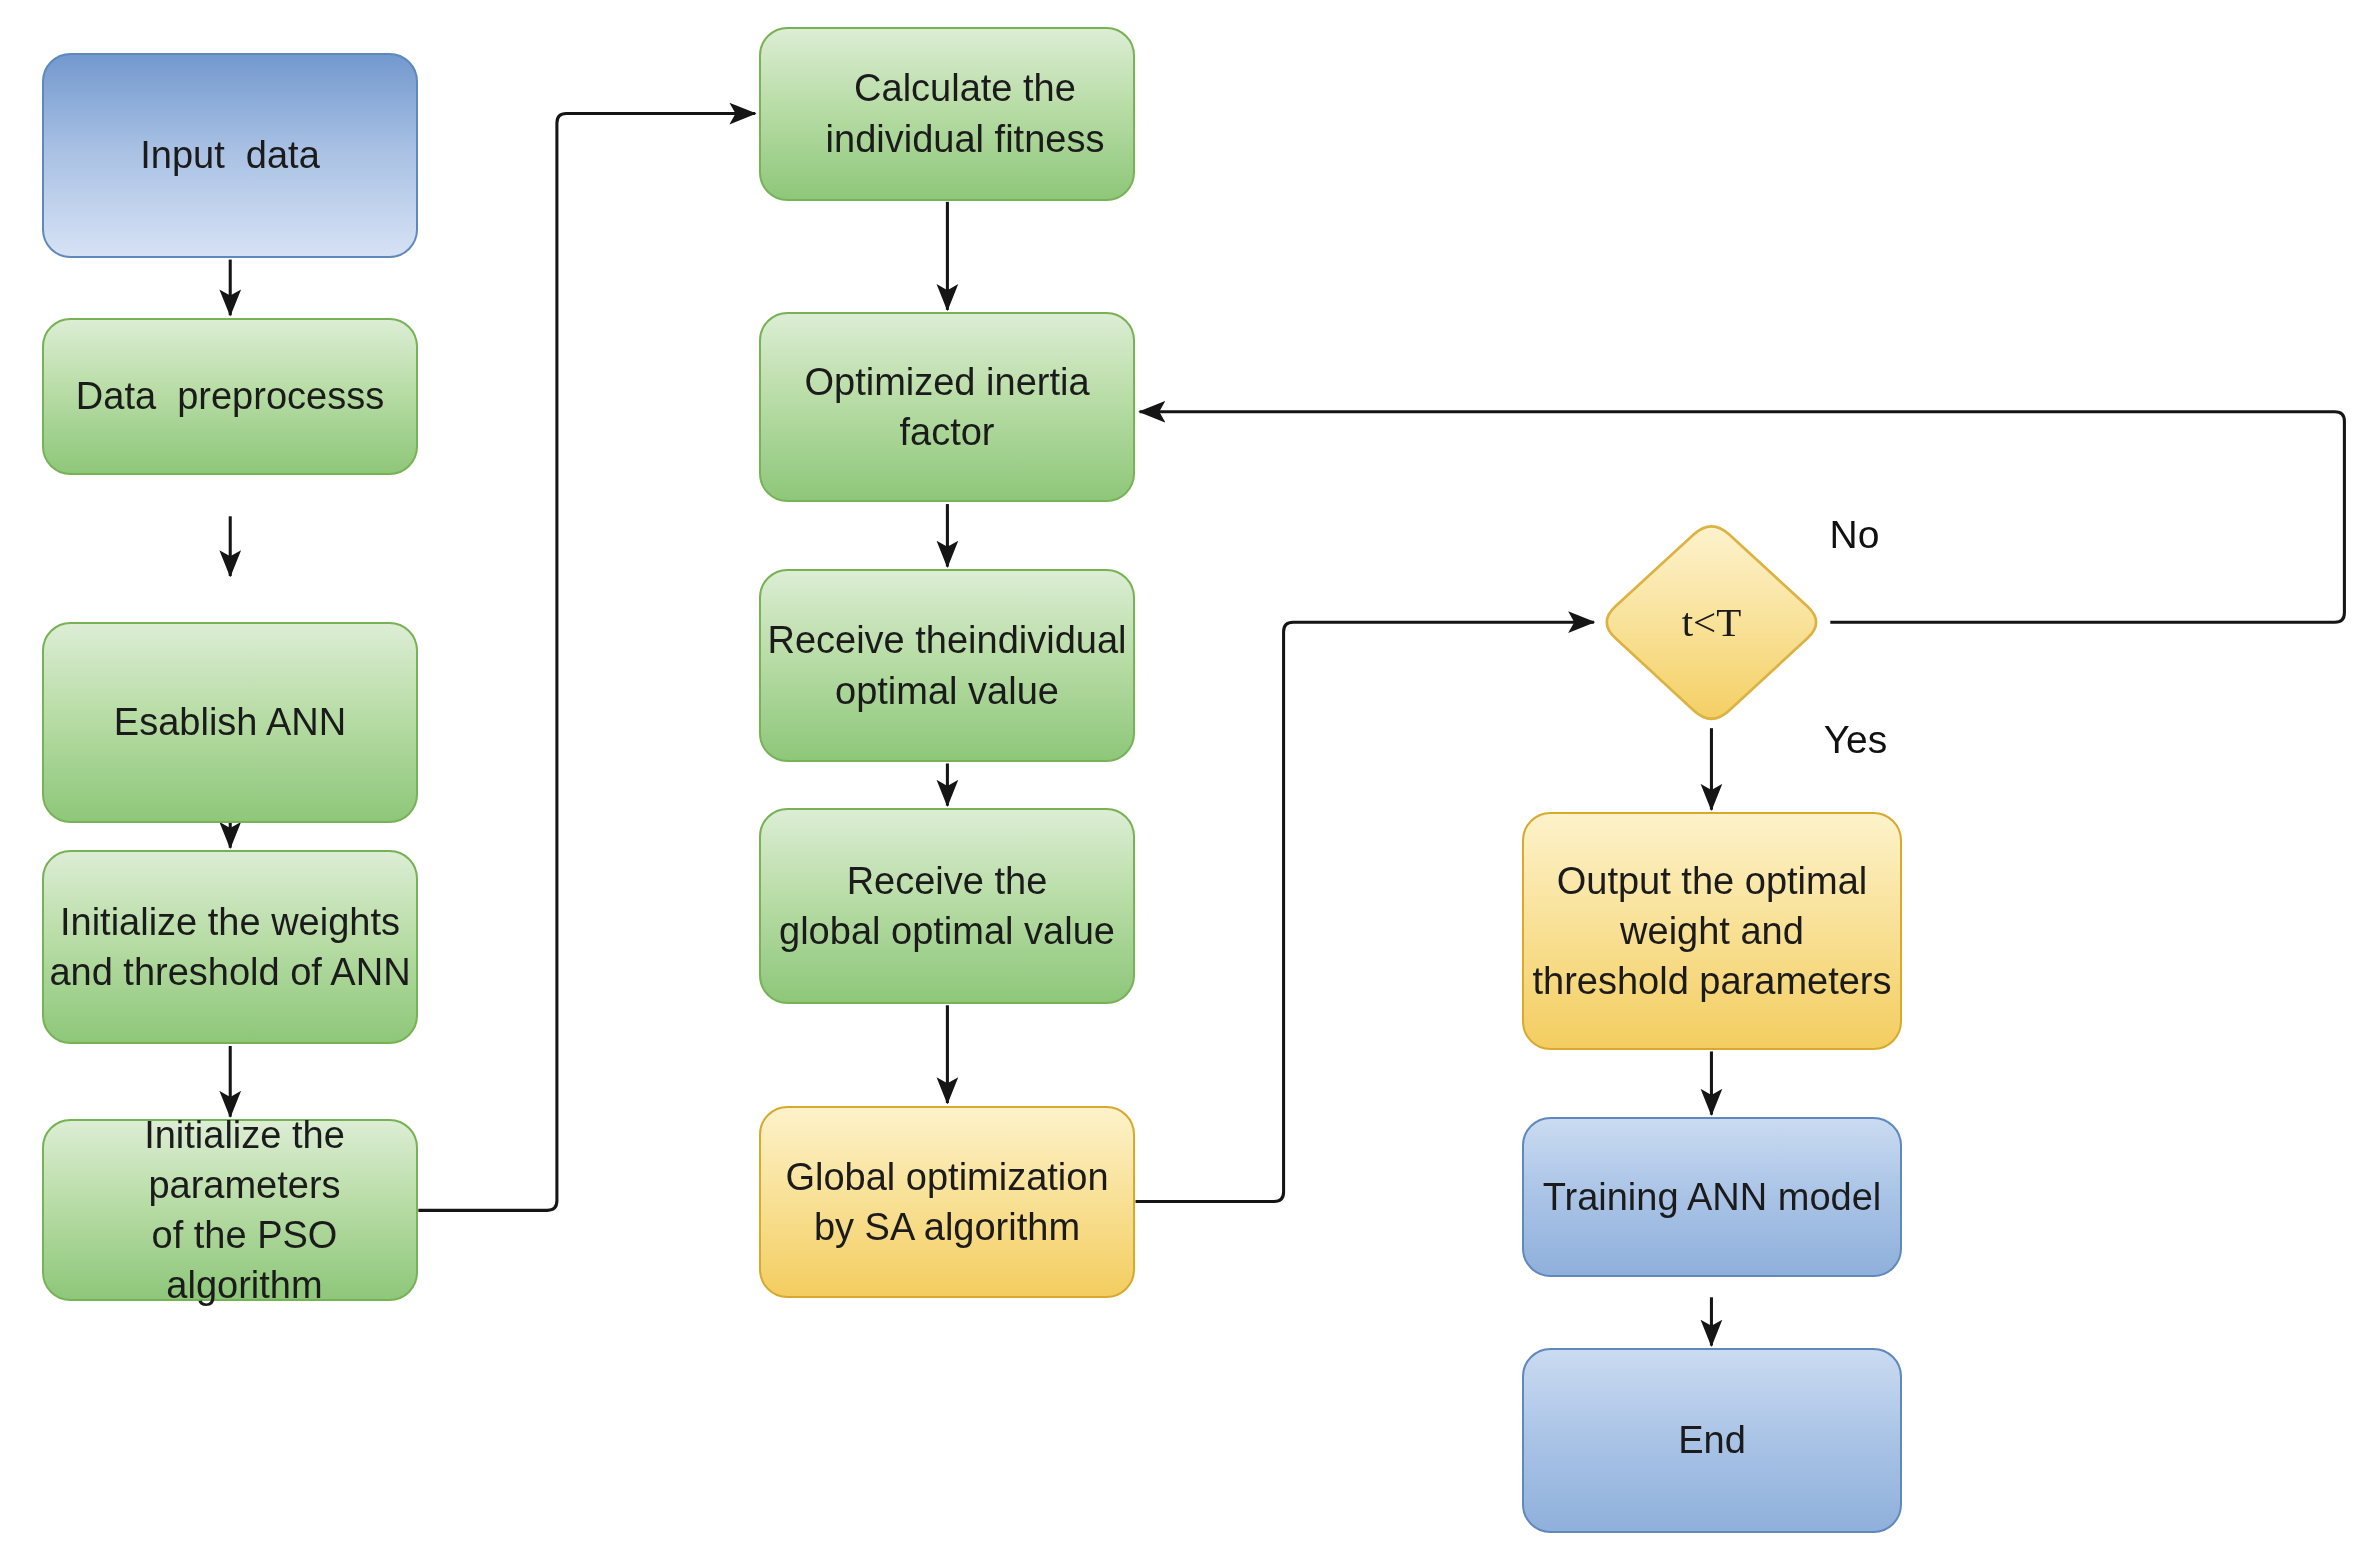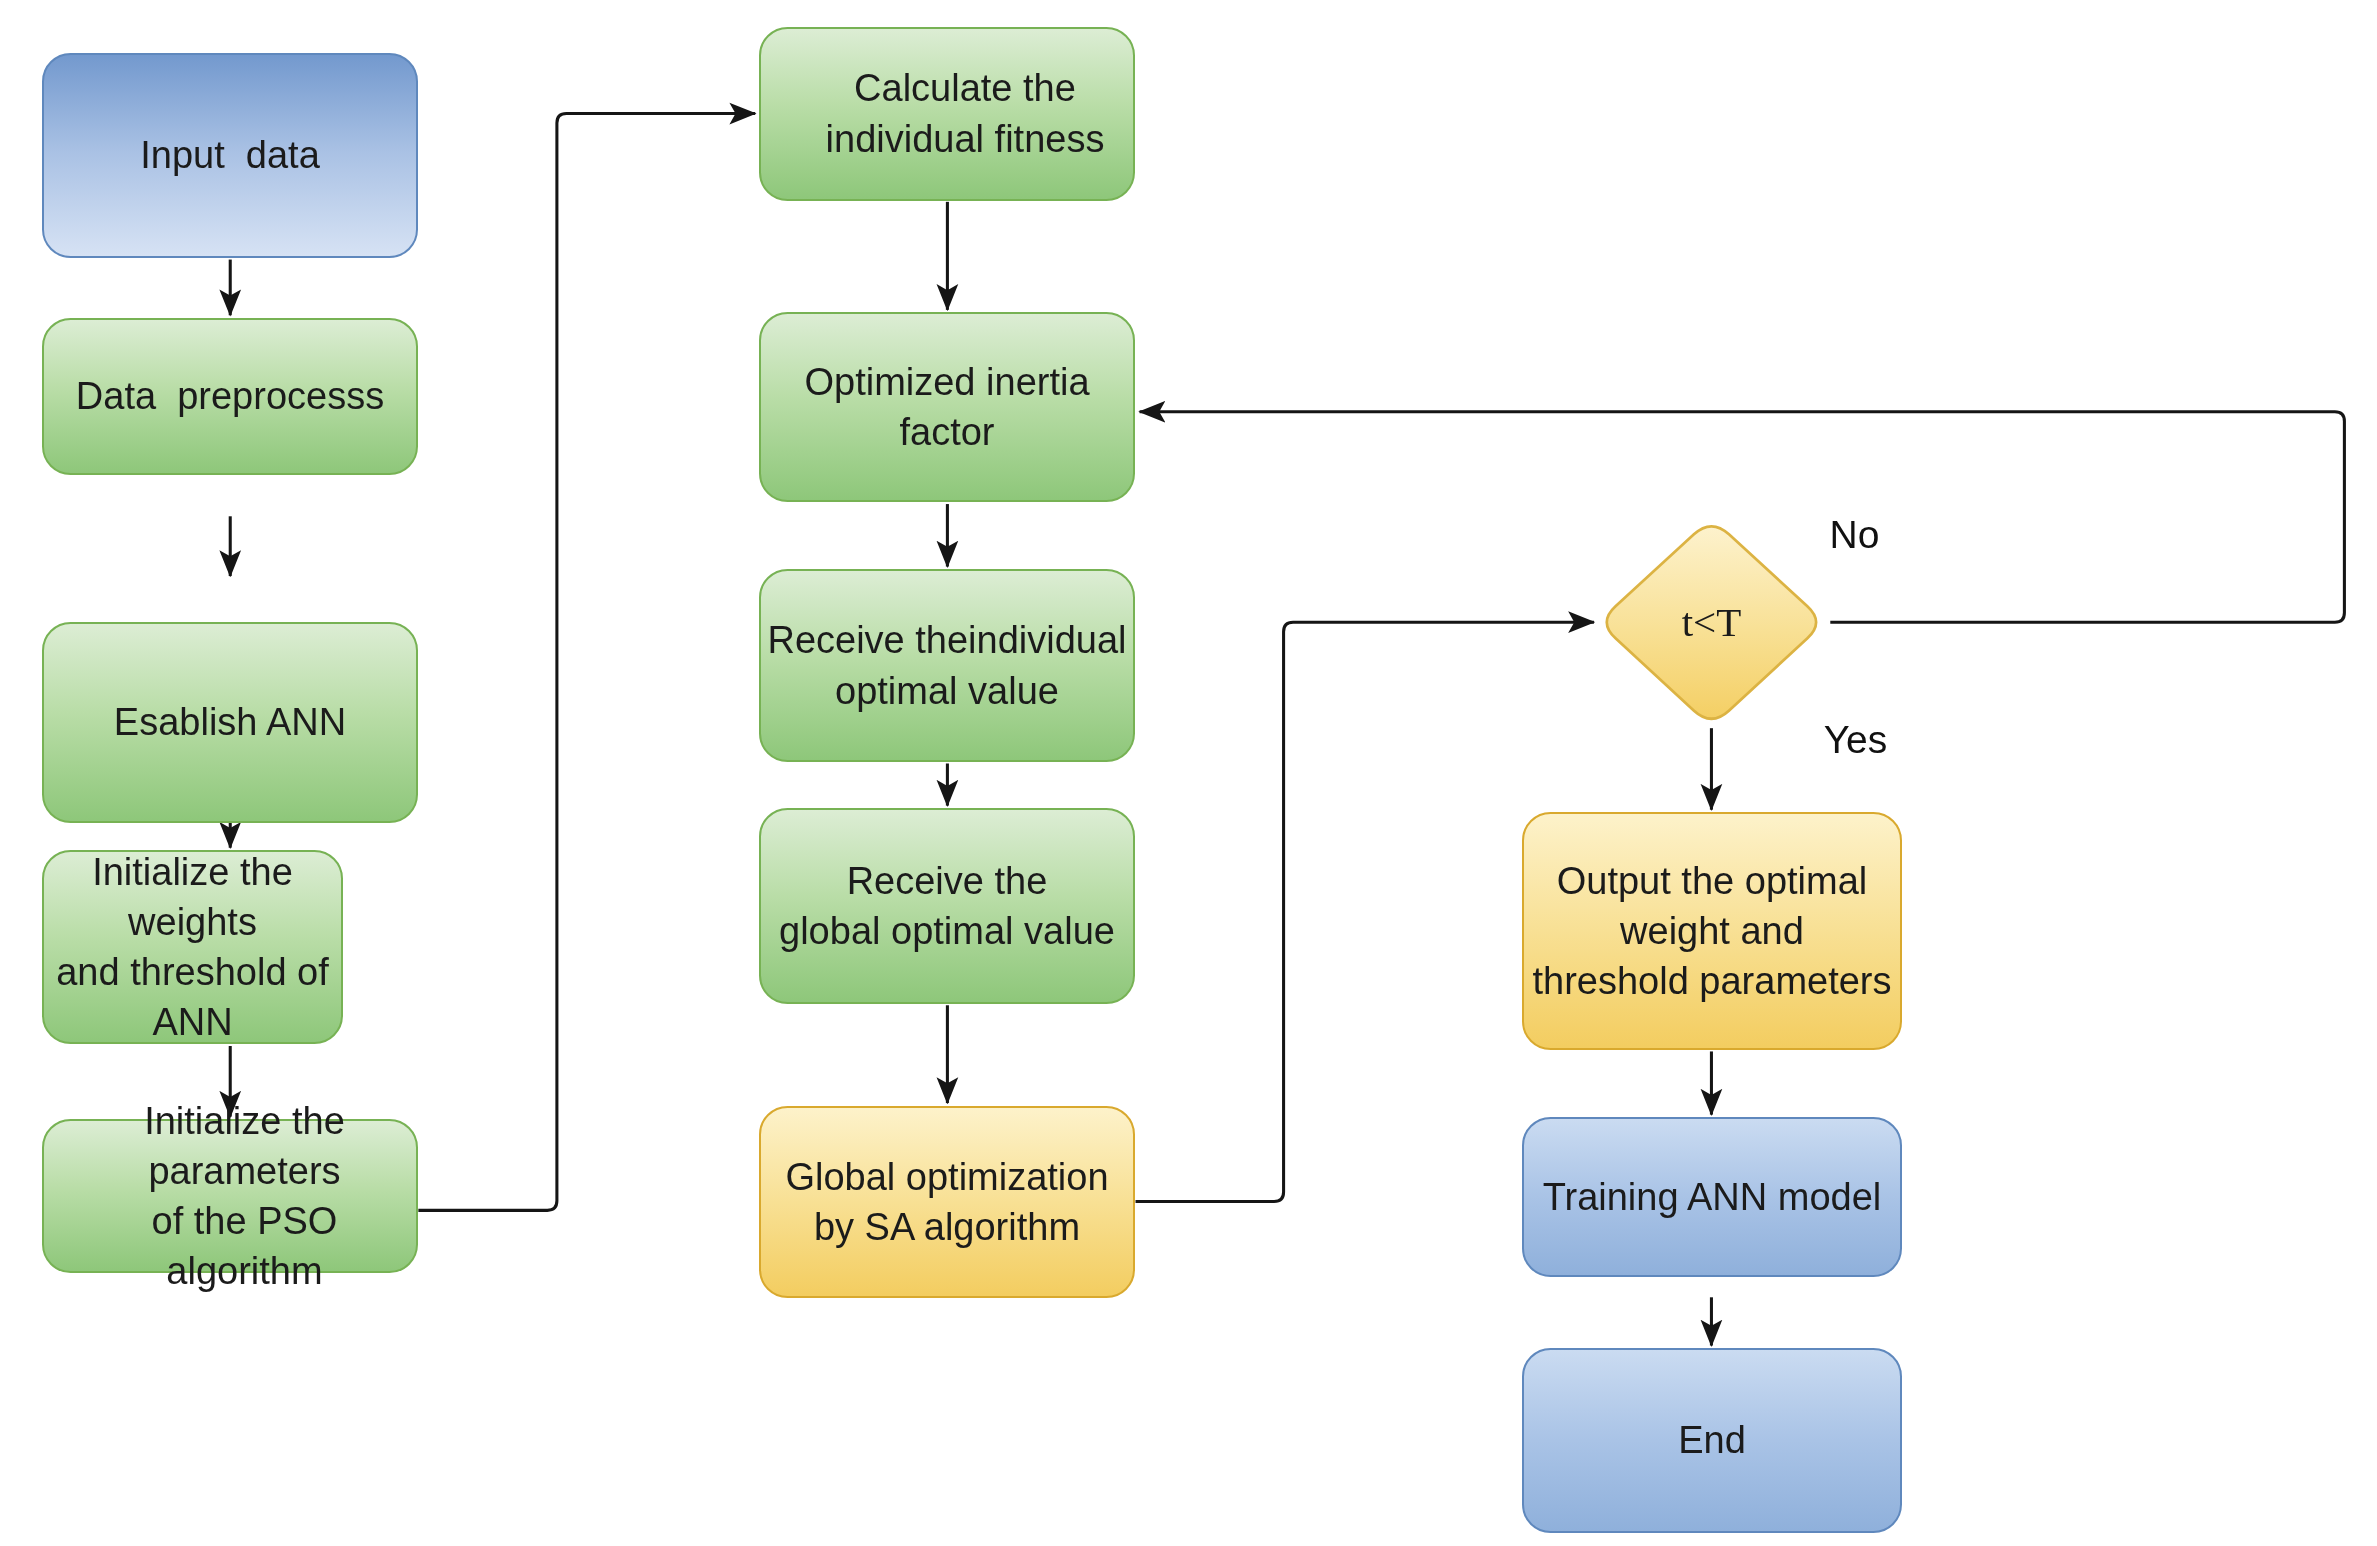--- a/index.html
+++ b/index.html
@@ -106,25 +106,25 @@
 
   <div class="node blue-start" style="left:42px;top:53px;width:376px;height:205px;">
     <span>Input  data</span>
   </div>
   <div class="node green" style="left:42px;top:318px;width:376px;height:157px;">
     <span>Data  preprocesss</span>
   </div>
   <div class="node green" style="left:42px;top:579px;width:376px;height:201px;margin-top:43px;">
     <span>Esablish ANN</span>
   </div>
-  <div class="node green" style="left:42px;top:850px;width:301px;height:194px;">
+  <div class="node green" style="left:42px;top:850px;width:376px;height:194px;">
     <span>Initialize the weights
 and threshold of ANN</span>
   </div>
-  <div class="node green" style="left:42px;top:1119px;width:376px;height:154px;padding-left:29px;">
+  <div class="node green" style="left:42px;top:1119px;width:376px;height:182px;padding-left:29px;">
     <span>Initialize the
 parameters
 of the PSO algorithm</span>
   </div>
 
   <div class="node green" style="left:759px;top:26.5px;width:376px;height:174px;padding-left:36px;">
     <span>Calculate the
 individual fitness</span>
   </div>
   <div class="node green" style="left:759px;top:312px;width:376px;height:190px;">

